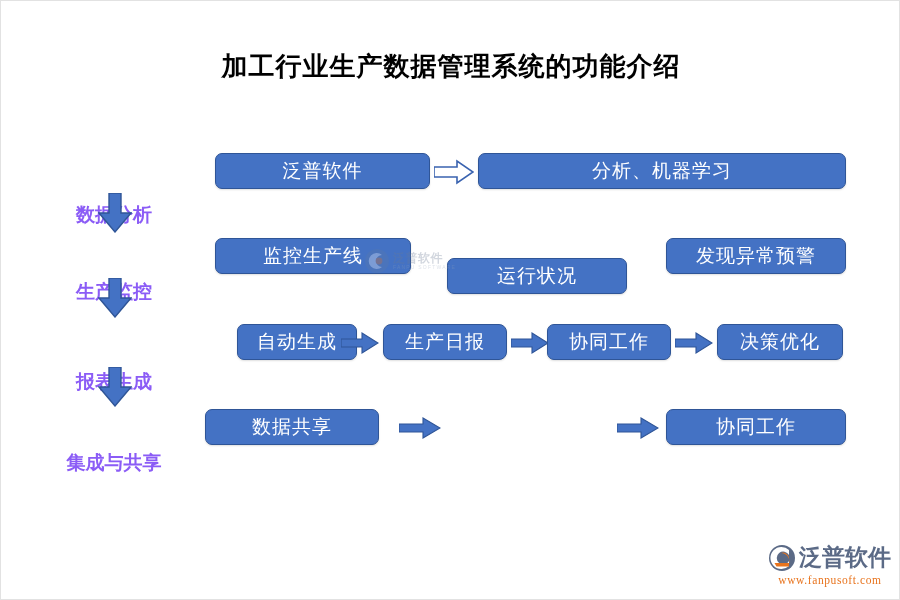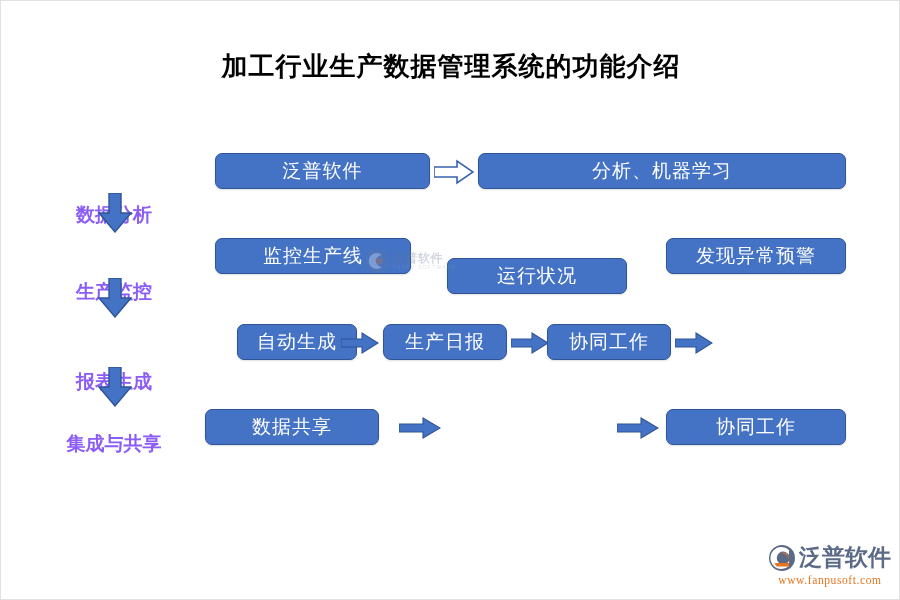--- a/index.html
+++ b/index.html
@@ -166,21 +166,21 @@
   <div id="title">加工行业生产数据管理系统的功能介绍</div>
 
   <div id="stage">
 
     <div class="stage-label" style="left:38px; top:157px;">数据分析</div>
 
     <div class="stage-label" style="left:38px; top:324px;">报表生成</div>
 
     <div class="stage-label" style="left:38px; top:234px;">生产监控</div>
 
-    <div class="stage-label" style="left:38px; top:386px;">集成与共享</div>
+    <div class="stage-label" style="left:38px; top:405px;">集成与共享</div>
 
     <div class="down-arrow" style="left:97px; top:192px;">
       <svg width="34" height="40" viewBox="0 0 34 40">
         <polygon points="11,0 23,0 23,20 33,20 17,39 1,20 11,20" fill="#4472C4" stroke="#2F5597" stroke-width="1.4"></polygon>
       </svg>
     </div>
 
     <div class="down-arrow" style="left:97px; top:277px;">
       <svg width="34" height="40" viewBox="0 0 34 40">
         <polygon points="11,0 23,0 23,20 33,20 17,39 1,20 11,20" fill="#4472C4" stroke="#2F5597" stroke-width="1.4"></polygon>
@@ -226,20 +226,21 @@
     </div>
 
     <div class="pbox" style="left:546px; top:323px; width:124px; height:36px;">协同工作</div>
 
     <div class="rarrow" style="left:674px; top:329px; width:38px;">
       <svg width="38" height="26" viewBox="0 0 38 26">
         <polygon points="0,9 21,9 21,3 37,13 21,23 21,17 0,17" fill="#4472C4" stroke="#2F5597" stroke-width="1.1"></polygon>
       </svg>
     </div>
 
+    <div class="pbox" style="left:716px; top:323px; width:126px; height:36px;">决策优化</div>
 
     <div class="pbox" style="left:204px; top:408px; width:174px; height:36px;">数据共享</div>
 
     <div class="rarrow" style="left:398px; top:414px; width:42px;">
       <svg width="42" height="26" viewBox="0 0 42 26">
         <polygon points="0,9 24,9 24,3 41,13 24,23 24,17 0,17" fill="#4472C4" stroke="#2F5597" stroke-width="1.1"></polygon>
       </svg>
     </div>
 
 

